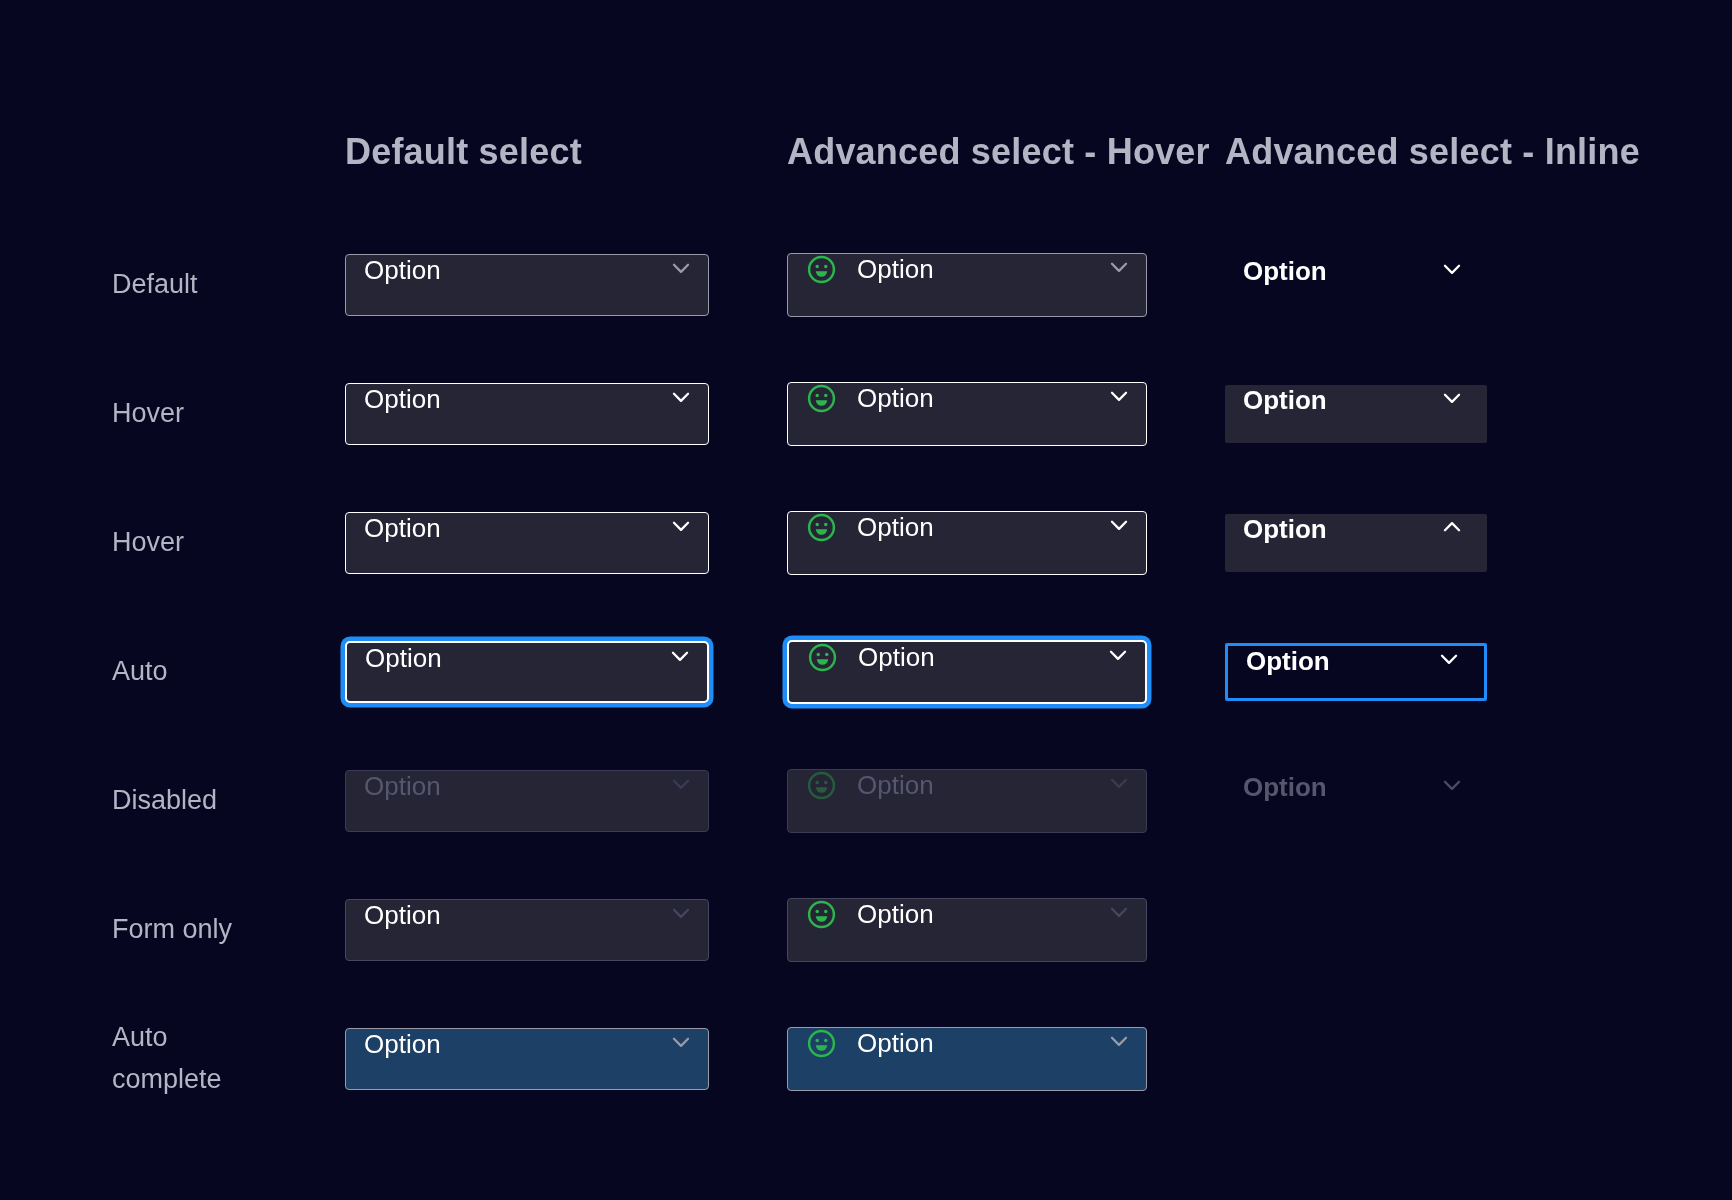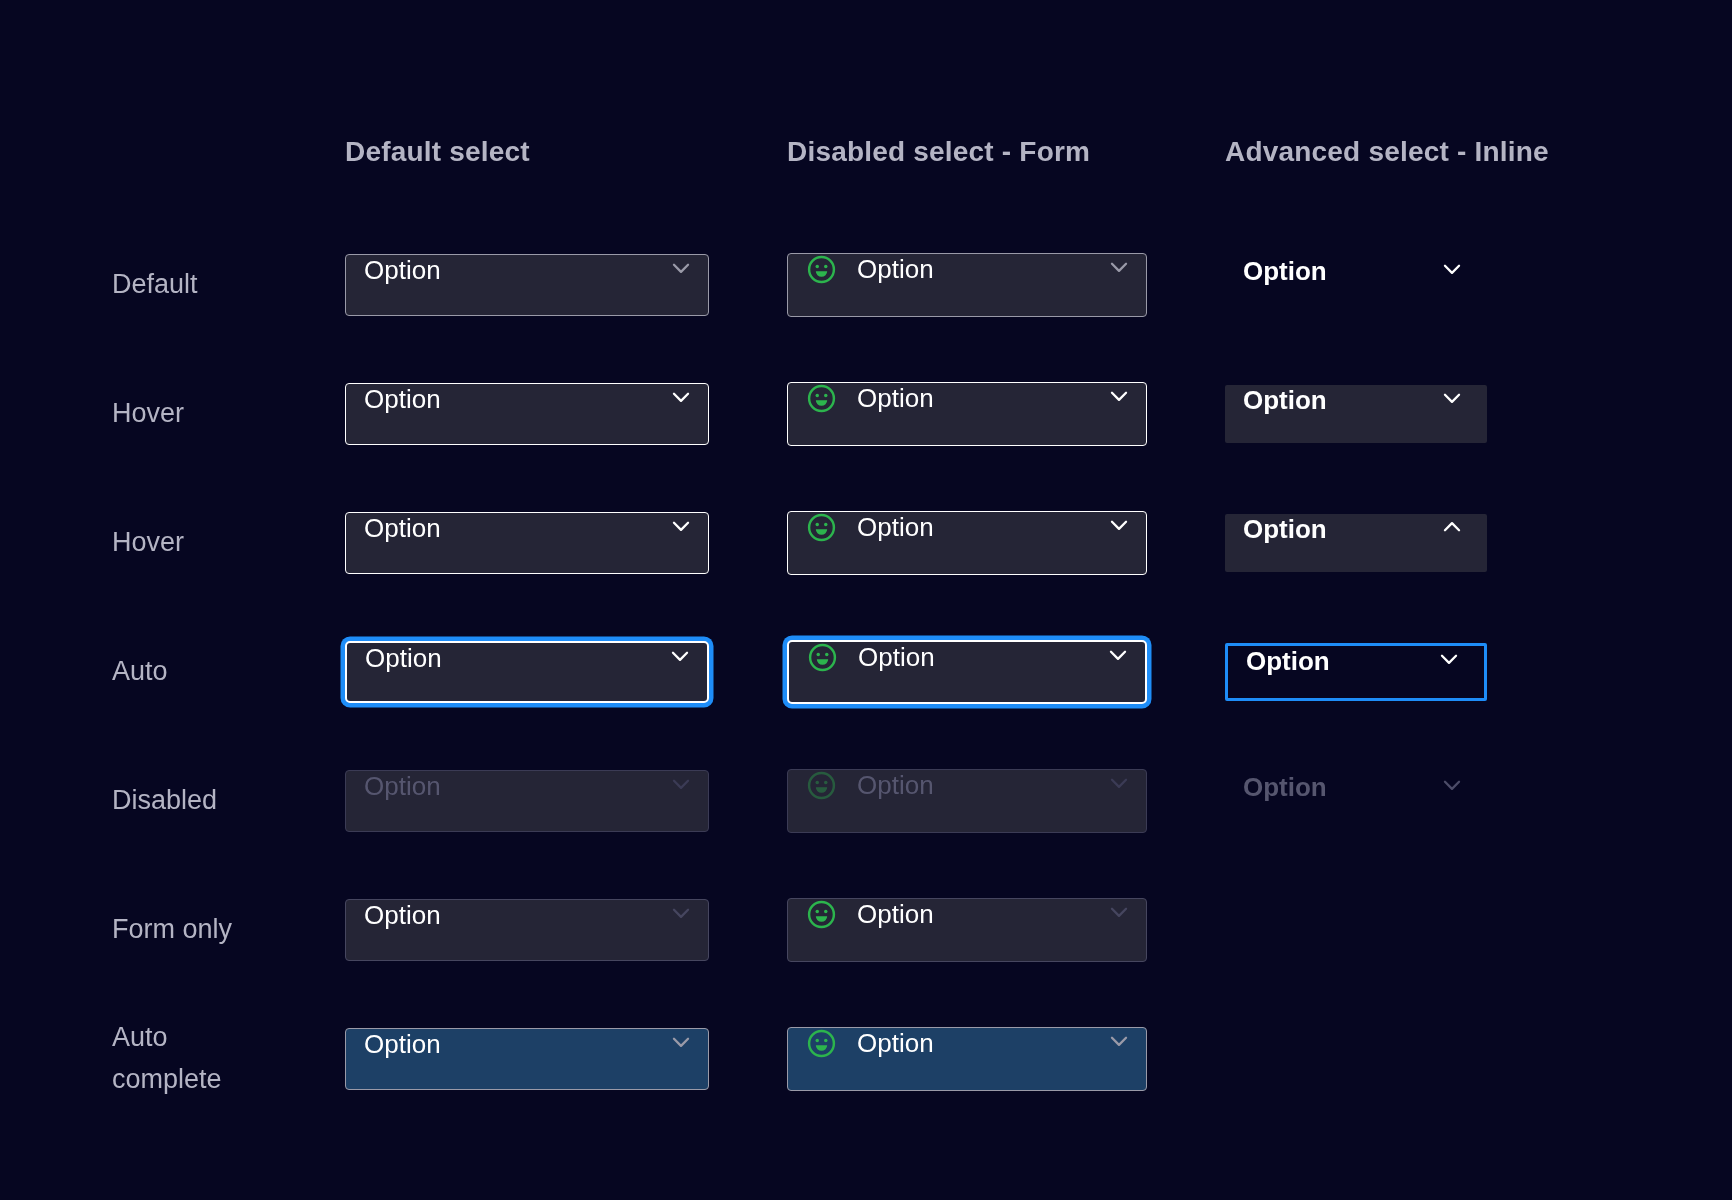--- a/index.html
+++ b/index.html
@@ -12,21 +12,21 @@
   .grid{
     display:grid;
     grid-template-columns:155px 364px 360px 262px;
     column-gap:78px;
     grid-template-rows:160px repeat(7,129px);
     padding:60px 0 0 112px;
   }
   .hdr{
     align-self:center;
     color:var(--label,#b4b4c4);
-    font-size:28px;font-weight:700;letter-spacing:.2px;
+    font-size:36px;font-weight:700;letter-spacing:.2px;
     white-space:nowrap;
     margin-top:24px;
   }
   .rowlabel{
     align-self:center;
     color:var(--label,#b4b4c4);
     font-size:27px;font-weight:400;line-height:1.55;
   }
   .sel{
     align-self:center;
@@ -87,21 +87,21 @@
       <circle cx="15.3" cy="9.7" r="1.35" fill="currentColor"></circle>
       <path d="M7.6 13.3 a4.4 4.4 0 0 0 8.8 0 Z" fill="currentColor"></path>
     </g>
   </defs>
 </svg>
 
 <div class="grid">
 
   <div></div>
   <div class="hdr">Default select</div>
-  <div class="hdr">Disabled select - Form</div>
+  <div class="hdr">Advanced select - Hover</div>
   <div class="hdr">Advanced select - Inline</div>
 
   <div class="rowlabel">Default</div>
   <div class="sel st-default">
     <span class="txt">Option</span>
     <svg class="chev" viewBox="0 0 24 24" width="26" height="26">
         <use href="#chev-down"></use>
       </svg>
   </div>
   <div class="sel v-form st-default">

